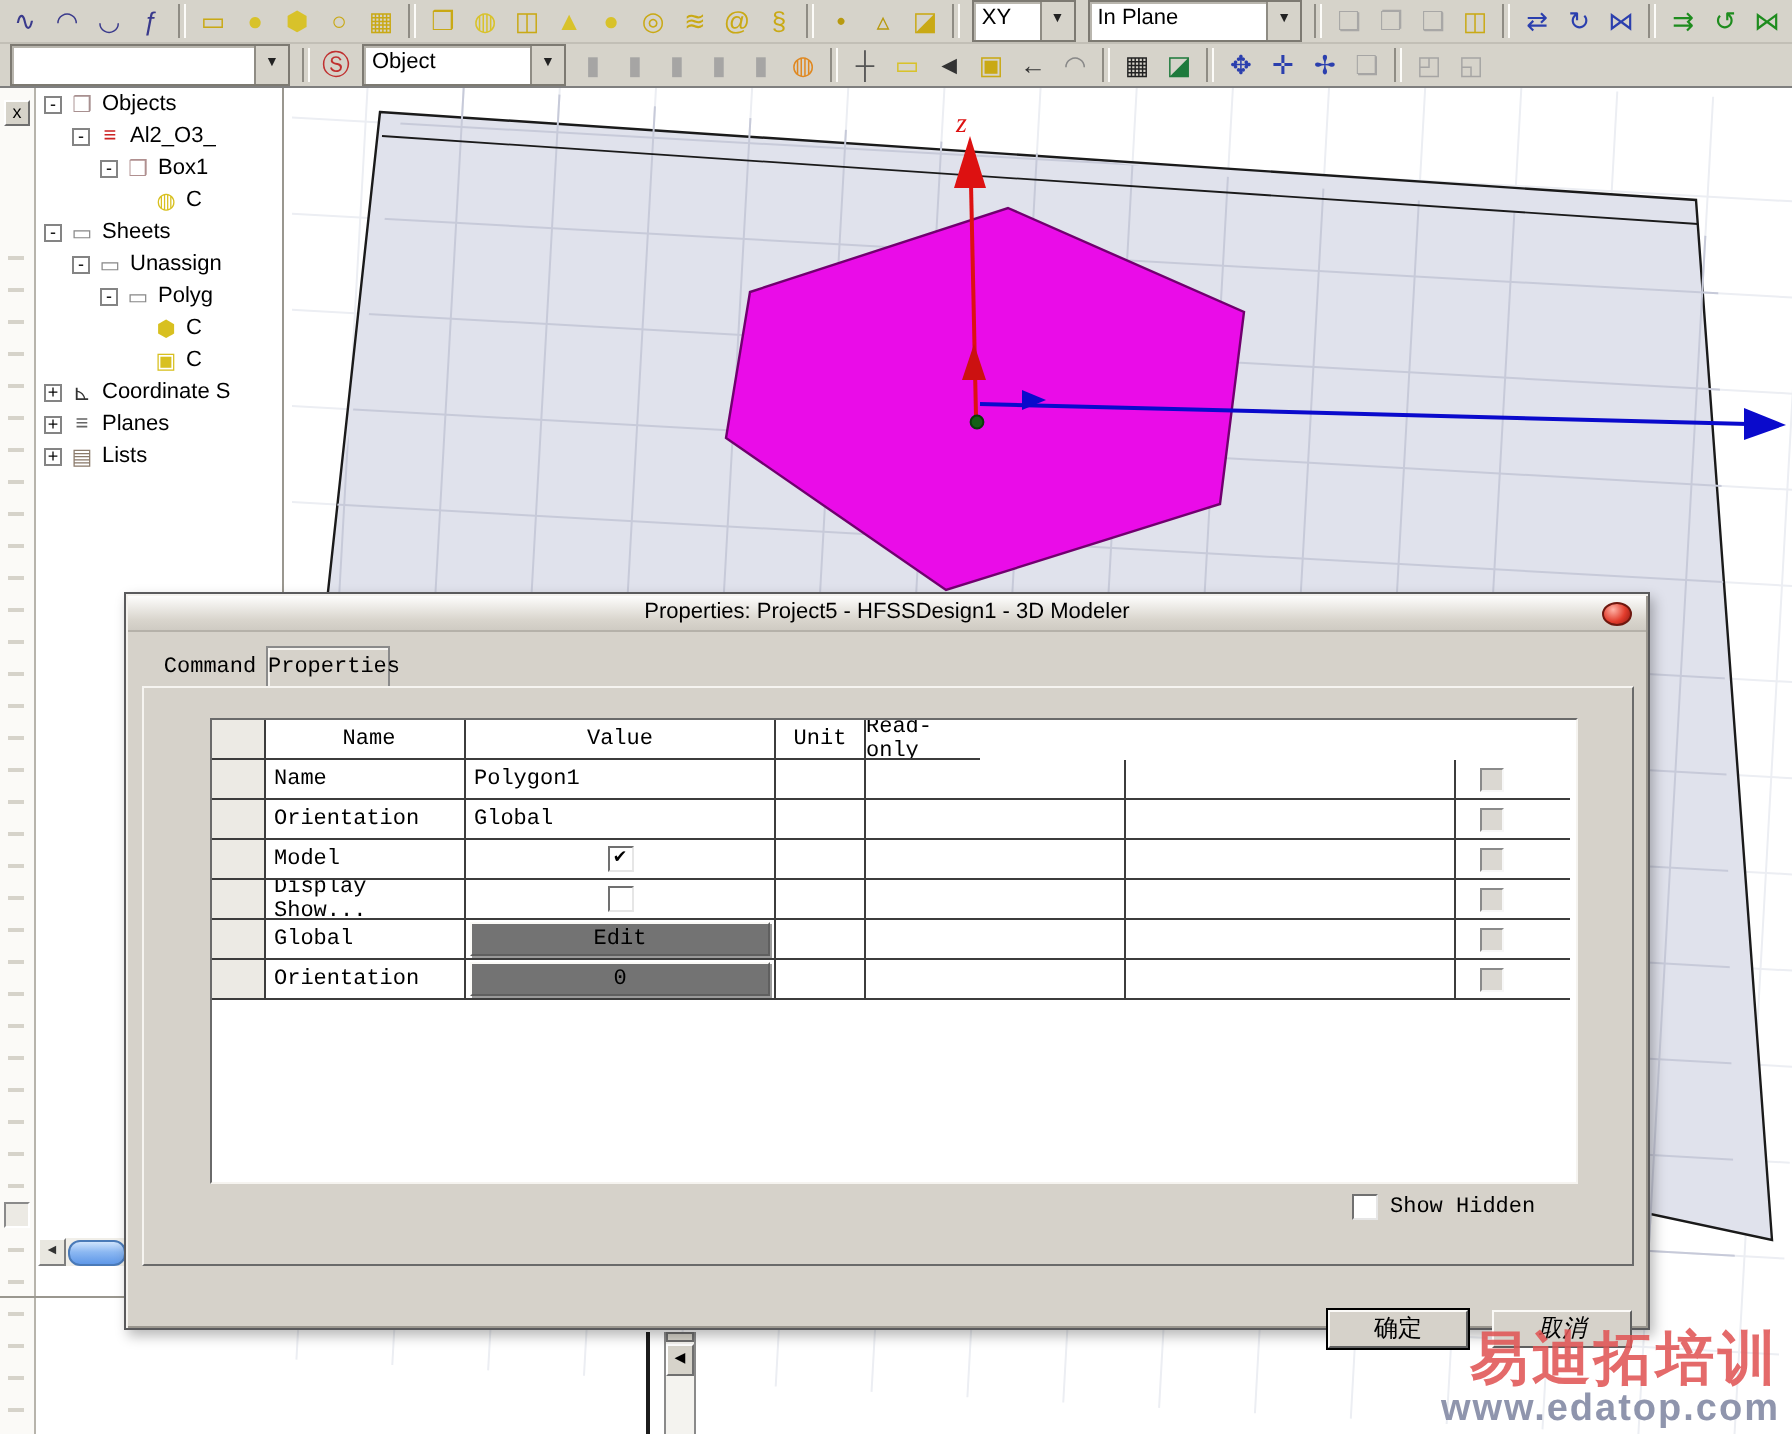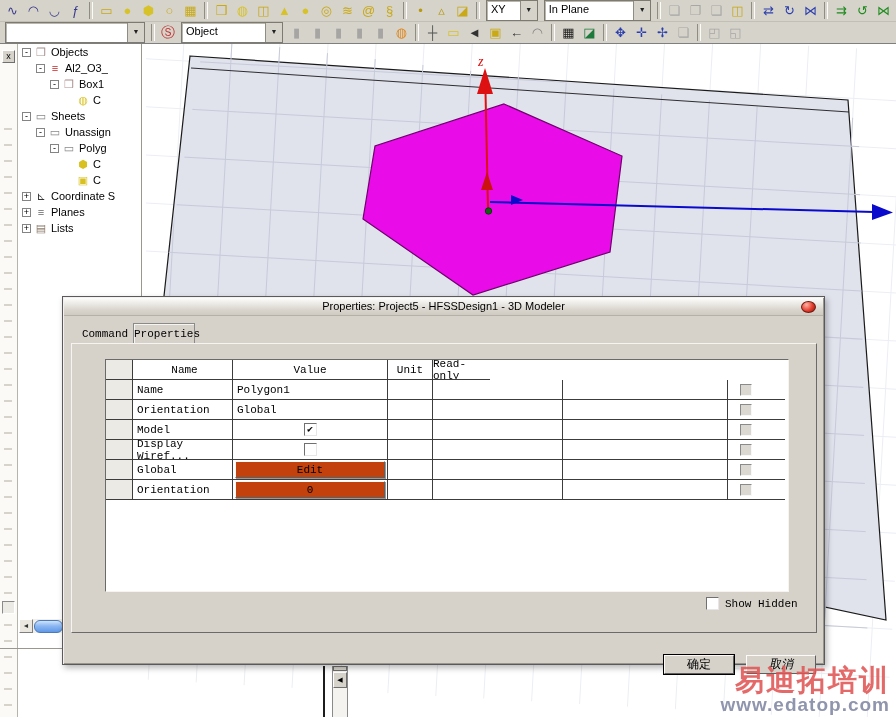--- a/index.html
+++ b/index.html
@@ -100,24 +100,24 @@
   .c-eval{width:130px;}
   .c-desc{width:165px;}
   .c-ro{width:57px;border-right:none !important;}
   .hdr>div{justify-content:center;font-size:11px;}
   .val-txt{padding-left:4px;}
   .c-val.center{justify-content:center;}
   .cb{width:13px;height:13px;background:#fff;border:1px solid;border-color:#707070 #e6e6e6 #e6e6e6 #707070;
       box-sizing:border-box;font-size:10px;line-height:11px;text-align:center;}
   .ro-box{width:12px;height:12px;margin-left:12px;background:#dbd8d2;border:1px solid;
           border-color:#8a8a8a #f8f8f8 #f8f8f8 #8a8a8a;box-sizing:border-box;}
-  .cell-btn{flex:1;margin:1px 2px;height:17px;line-height:16px;text-align:center;background:#c2410c;
+  .cell-btn{flex:1;margin:1px 2px;height:17px;line-height:16px;text-align:center;background:#737373;
             border:1px solid;border-color:#fbfaf7 #5f5f5f #5f5f5f #fbfaf7;box-shadow:1px 1px 0 #9a9a9a;
             box-sizing:border-box;font-family:"Liberation Mono",monospace;font-size:11px;}
-  #show-hidden{position:absolute;left:623px;top:253px;display:flex;align-items:center;
+  #show-hidden{position:absolute;left:593px;top:253px;display:flex;align-items:center;
                font-family:"Liberation Mono",monospace;font-size:11px;padding-left:11px;}
   #show-hidden .cb{margin-right:6px;background:#fff;}
   .dlg-btn{position:absolute;top:358px;width:70px;height:19px;background:#d6d2ca;text-align:center;
            line-height:17px;font-size:12px;border:1px solid;border-color:#fbfaf7 #5f5f5f #5f5f5f #fbfaf7;
            box-sizing:border-box;}
   #btn-ok{left:601px;outline:1px solid #000;}
   #btn-cancel{left:683px;font-style:italic;}
 
   
   #watermark{position:absolute;right:6px;bottom:2px;text-align:right;z-index:40;line-height:1.05;}
@@ -384,21 +384,21 @@
           <div class="c-unit"></div>
           <div class="c-eval"></div>
           <div class="c-desc"></div>
           <div class="c-ro">
               <span class="ro-box"></span>
             </div>
         </div>
 
         <div class="prow">
           <div class="c-sel"></div>
-          <div class="c-name">Display Wiref...</div>
+          <div class="c-name">Display Show...</div>
           <div class="c-val center">
               <span class="cb"></span>
             </div>
           <div class="c-unit"></div>
           <div class="c-eval"></div>
           <div class="c-desc"></div>
           <div class="c-ro">
               <span class="ro-box"></span>
             </div>
         </div>

